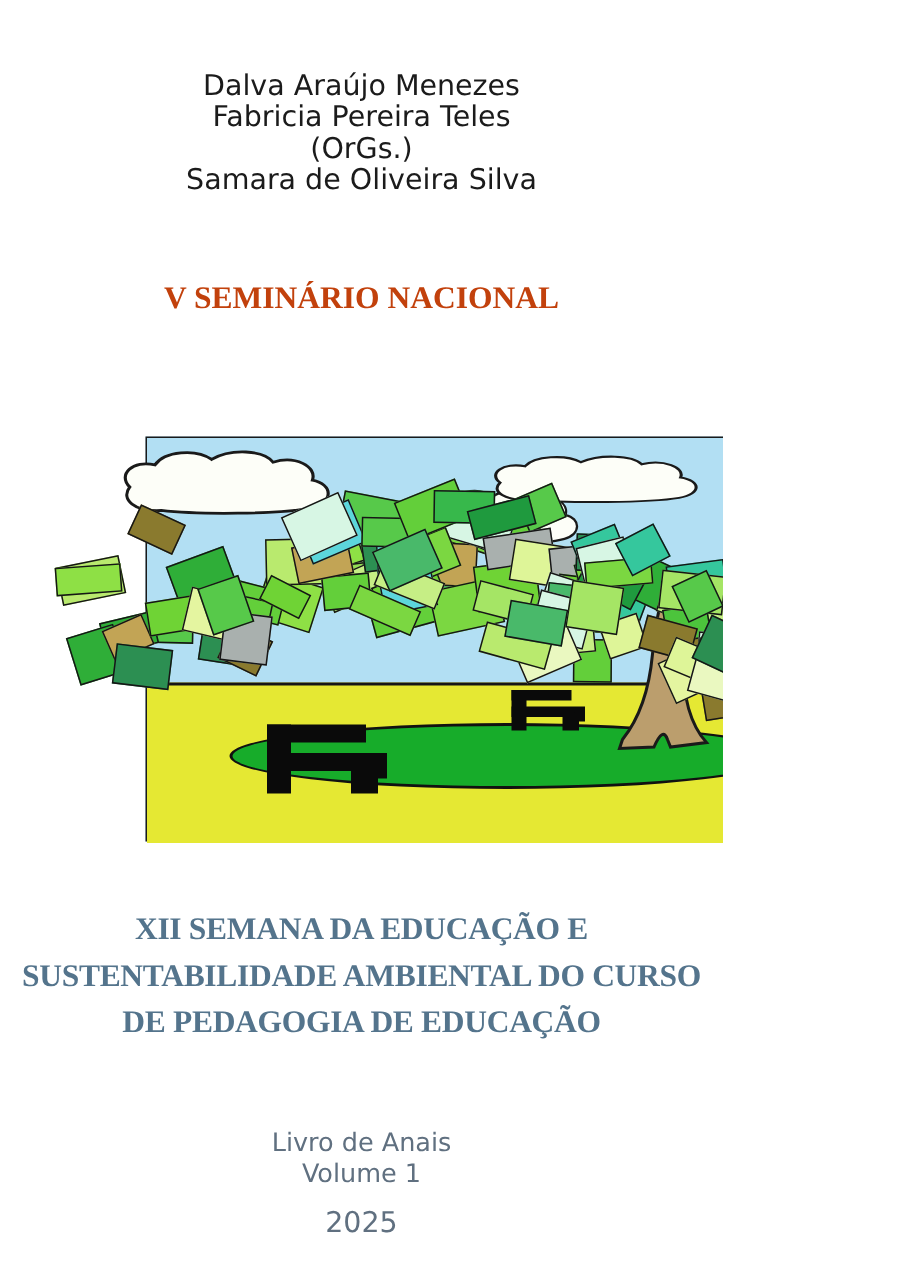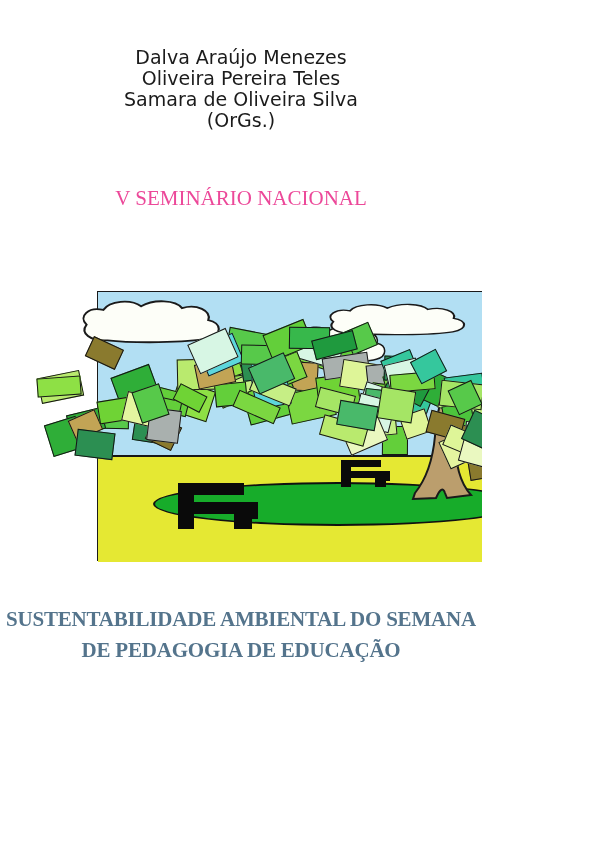--- a/index.html
+++ b/index.html
@@ -9,22 +9,22 @@
   }
   .cover{position:relative;width:482px;height:848px;background:#ffffff;overflow:hidden;}
 
   
   .authors{
     position:absolute;top:47px;left:0;width:100%;
     text-align:center;font-size:19px;line-height:21px;color:#1b1b1b;
   }
   .main-title{
     position:absolute;top:185px;left:0;width:100%;
-    text-align:center;font-family:"Liberation Serif",serif;font-weight:normal;
-    font-size:21px;line-height:27px;color:#ec4899;
+    text-align:center;font-family:"Liberation Serif",serif;font-weight:bold;
+    font-size:21px;line-height:27px;color:#c2410c;
   }
   .subtitle{
     position:absolute;top:604px;left:0;width:100%;
     text-align:center;font-family:"Liberation Serif",serif;font-weight:bold;
     font-size:21px;line-height:31px;letter-spacing:-0.2px;color:#54748c;
   }
   .footer{
     position:absolute;top:752px;left:0;width:100%;
     text-align:center;color:#607080;font-size:17px;line-height:21px;
   }
@@ -56,23 +56,23 @@
   .leaf-field{left:0;top:0;width:408px;height:268px;overflow:visible;}
   .leaf{position:absolute;border:1.5px solid #161616;box-sizing:border-box;}
 </style>
 </head>
 <body>
 
 <div class="cover">
 
   <div class="authors">
     <div>Dalva Araújo Menezes</div>
-    <div>Oliveira Pereira Teles</div>
+    <div>Fabricia Pereira Teles</div>
+    <div>(OrGs.)</div>
     <div>Samara de Oliveira Silva</div>
-    <div>(OrGs.)</div>
   </div>
 
   <div class="main-title">
     <div>V SEMINÁRIO NACIONAL</div>
   </div>
 
   <div class="scene">
     <div class="ground"></div>
 
     <svg class="cloud cloud-left" viewBox="0 0 160 50" preserveAspectRatio="none">
@@ -197,18 +197,24 @@
         <div class="leaf" style="left: 264.859px; top: 111.959px; width: 33.4499px; height: 31.6463px; background: rgb(198, 238, 133); transform: rotate(-5.62335deg);"></div>
         <div class="leaf" style="left: 257.528px; top: 104.979px; width: 36.9295px; height: 32.3774px; background: rgb(215, 246, 228); transform: rotate(14.6185deg);"></div>
         <div class="leaf" style="left: 245.868px; top: 127.711px; width: 39.9336px; height: 28.8191px; background: rgb(234, 248, 192); transform: rotate(-23.291deg);"></div>
         <div class="leaf" style="left: 223.399px; top: 128.178px; width: 46.1948px; height: 20.6818px; background: rgb(185, 234, 110); transform: rotate(15.5348deg);"></div>
         <div class="leaf" style="left: 281.454px; top: 96.549px; width: 35.3534px; height: 32.1572px; background: rgb(165, 229, 101); transform: rotate(8.84113deg);"></div>
         <div class="leaf" style="left: 239.725px; top: 111.43px; width: 38.5427px; height: 25.0522px; background: rgb(73, 185, 106); transform: rotate(9.96553deg);"></div>
       </div>
   </div>
 
   <div class="subtitle">
-    <div>SUSTENTABILIDADE AMBIENTAL DO SEMANA</div>
+    <div>XII SEMANA DA EDUCAÇÃO E</div>
+    <div>SUSTENTABILIDADE AMBIENTAL DO CURSO</div>
     <div>DE PEDAGOGIA DE EDUCAÇÃO</div>
   </div>
 
+  <div class="footer">
+    <div>Livro de Anais</div>
+    <div>Volume 1</div>
+    <div class="year">2025</div>
+  </div>
 
 </div>
 
 </body></html>

